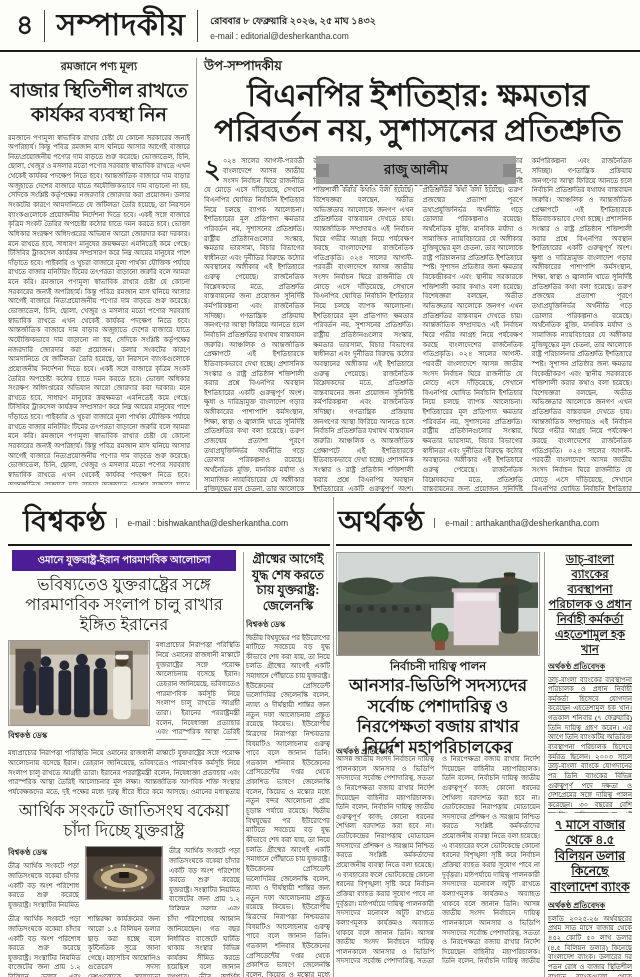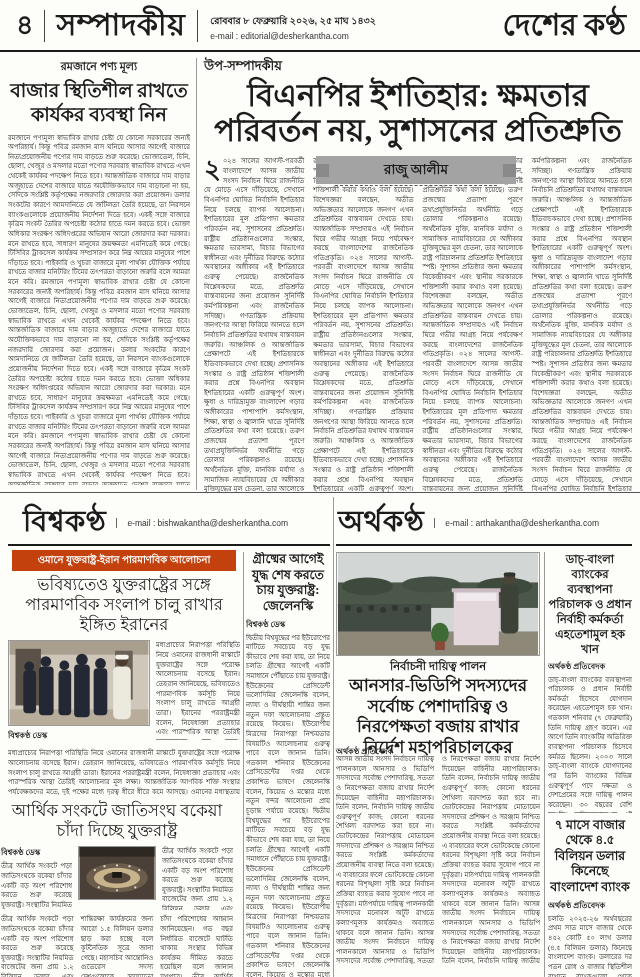--- a/index.html
+++ b/index.html
@@ -39,67 +39,66 @@
     text-align:center; font-size:13.5px; font-weight:700; padding:3px 0; }
   .hrule { position:absolute; height:1px; background:#555; }
   .hrule-strong { position:absolute; height:2px; background:#1a1a1a; }
   
   .sec-masthead { position:absolute; display:flex; align-items:center; }
   .sec-title { font-size:29px; font-weight:900; letter-spacing:.5px; }
   .sec-email { font-size:8.5px; font-family:"Liberation Sans", sans-serif; color:#333;
     border-left:1px solid #666; margin-left:10px; padding-left:10px; }
   
   .bk-lead { position:absolute; left:8px; top:550px; width:232px; height:245px; overflow:hidden; }
-  .kicker-bar { background:#c2410c; color:#fff; text-align:center; font-size:10px;
+  .kicker-bar { background:#4c1d95; color:#fff; text-align:center; font-size:10px;
     font-weight:700; padding:2px 0; margin:0 4px; font-family:"Liberation Sans", sans-serif; }
   .bk-head { text-align:center; font-size:16.5px; font-weight:400; line-height:1.22; margin:4px 0 5px 0; }
   .bk-row { display:flex; gap:6px; }
   .photo-col { flex:0 0 142px; }
   .byline { font-size:8px; font-weight:700; margin:3px 0 2px 0; }
   .bk-side-txt { flex:1; overflow:hidden; height:100px; }
   .bk-lead-rest { margin-top:4px; height:78px; }
-  .bk-second { position:absolute; left:1px; top:797px; width:232px; height:180px; overflow:hidden; }
+  .bk-second { position:absolute; left:8px; top:797px; width:232px; height:180px; overflow:hidden; }
   .bk2-row { display:flex; gap:6px; margin-top:2px; }
   .bk2-col { flex:1; overflow:hidden; height:64px; }
   .bk2-photo { flex:0 0 78px; }
   .bk2-rest { column-count:3; column-gap:7px; height:70px; margin-top:4px; overflow:hidden; }
   .bk-sidecol { position:absolute; left:246px; top:552px; width:84px; height:425px; overflow:hidden; }
   .side-head { text-align:center; font-size:12.5px; font-weight:700; line-height:1.25; }
   .side-body { height:352px; }
   
   .ak-photo { position:absolute; left:336px; top:552px; width:204px; height:104px; }
   .ak-caption { position:absolute; left:336px; top:658px; width:204px; text-align:center;
     font-size:11.5px; font-weight:700; }
   .ak-head { position:absolute; left:336px; top:676px; width:204px; text-align:center;
     font-size:17px; font-weight:700; line-height:1.22; }
   .ak-byline { position:absolute; left:336px; top:742px; font-size:8px; font-weight:700; }
   .ak-body { position:absolute; left:336px; top:754px; width:204px; height:218px;
     column-count:2; column-gap:8px; overflow:hidden; }
-  .ak-sidecol { position:absolute; left:548px; top:552px; width:84px; height:425px; overflow:hidden; }
+  .ak-sidecol { position:absolute; left:548px; top:552px; width:84px; height:425px; overflow:hidden;text-decoration:underline; }
   .side-head-sm { text-align:center; font-size:11.5px; font-weight:700; line-height:1.3; }
   .ak-side-b1 { height:138px; margin-bottom:5px; }
   .ak-side-b2 { height:150px; }
   svg { display:block; }
   .photo-frame { border:1px solid #999; }
 </style>
 </head>
 <body>
 
 <div class="page">
 
   <div class="header">
     <div class="page-num">৪</div>
     <div class="vrule"></div>
     <div class="section-masthead">সম্পাদকীয়</div>
     <div class="vrule"></div>
     <div class="dateblock">
       <div class="dateline">রোববার ৮ ফেব্রুয়ারি ২০২৬, ২৫ মাঘ ১৪৩২</div>
       <div class="emailline">e-mail : editorial@desherkantha.com</div>
     </div>
-    <div class="logo">দেশের কণ্ঠ</div>
   </div>
 
   <div class="editorial">
     <div class="kicker-sm">রমজানে পণ্য মূল্য</div>
     <div class="ed-head">বাজার স্থিতিশীল রাখতে কার্যকর ব্যবস্থা নিন</div>
     <div class="body-txt ed-body">রমজানে পণ্যমূল্য স্বাভাবিক রাখার চেষ্টা যে কোনো সরকারের জন্যই অপরিহার্য। কিন্তু পবিত্র রমজান মাস ঘনিয়ে আসার আগেই বাজারে নিত্যপ্রয়োজনীয় পণ্যের দাম বাড়তে শুরু করেছে। ভোজ্যতেল, চিনি, ছোলা, খেজুর ও মসলার মতো পণ্যের সরবরাহ স্বাভাবিক রাখতে এখন থেকেই কার্যকর পদক্ষেপ নিতে হবে। আন্তর্জাতিক বাজারে দাম বাড়ার অজুহাতে দেশের বাজারে যাতে অযৌক্তিকভাবে দাম বাড়ানো না হয়, সেদিকে সংশ্লিষ্ট কর্তৃপক্ষের নজরদারি জোরদার করা প্রয়োজন। ডলার সংকটের কারণে আমদানিতে যে জটিলতা তৈরি হয়েছে, তা নিরসনে ব্যাংকগুলোকে প্রয়োজনীয় নির্দেশনা দিতে হবে। একই সঙ্গে বাজারে কৃত্রিম সংকট তৈরির অপচেষ্টা কঠোর হাতে দমন করতে হবে। ভোক্তা অধিকার সংরক্ষণ অধিদপ্তরের অভিযান আরো জোরদার করা দরকার। মনে রাখতে হবে, সাধারণ মানুষের ক্রয়ক্ষমতা এমনিতেই কমে গেছে। টিসিবির ট্রাকসেল কার্যক্রম সম্প্রসারণ করে নিম্ন আয়ের মানুষের পাশে দাঁড়াতে হবে। পাইকারি ও খুচরা বাজারে মূল্য পার্থক্য যৌক্তিক পর্যায়ে রাখতে বাজার মনিটরিং টিমের তৎপরতা বাড়ানো জরুরি বলে আমরা মনে করি। রমজানে পণ্যমূল্য স্বাভাবিক রাখার চেষ্টা যে কোনো সরকারের জন্যই অপরিহার্য। কিন্তু পবিত্র রমজান মাস ঘনিয়ে আসার আগেই বাজারে নিত্যপ্রয়োজনীয় পণ্যের দাম বাড়তে শুরু করেছে। ভোজ্যতেল, চিনি, ছোলা, খেজুর ও মসলার মতো পণ্যের সরবরাহ স্বাভাবিক রাখতে এখন থেকেই কার্যকর পদক্ষেপ নিতে হবে। আন্তর্জাতিক বাজারে দাম বাড়ার অজুহাতে দেশের বাজারে যাতে অযৌক্তিকভাবে দাম বাড়ানো না হয়, সেদিকে সংশ্লিষ্ট কর্তৃপক্ষের নজরদারি জোরদার করা প্রয়োজন। ডলার সংকটের কারণে আমদানিতে যে জটিলতা তৈরি হয়েছে, তা নিরসনে ব্যাংকগুলোকে প্রয়োজনীয় নির্দেশনা দিতে হবে। একই সঙ্গে বাজারে কৃত্রিম সংকট তৈরির অপচেষ্টা কঠোর হাতে দমন করতে হবে। ভোক্তা অধিকার সংরক্ষণ অধিদপ্তরের অভিযান আরো জোরদার করা দরকার। মনে রাখতে হবে, সাধারণ মানুষের ক্রয়ক্ষমতা এমনিতেই কমে গেছে। টিসিবির ট্রাকসেল কার্যক্রম সম্প্রসারণ করে নিম্ন আয়ের মানুষের পাশে দাঁড়াতে হবে। পাইকারি ও খুচরা বাজারে মূল্য পার্থক্য যৌক্তিক পর্যায়ে রাখতে বাজার মনিটরিং টিমের তৎপরতা বাড়ানো জরুরি বলে আমরা মনে করি। রমজানে পণ্যমূল্য স্বাভাবিক রাখার চেষ্টা যে কোনো সরকারের জন্যই অপরিহার্য। কিন্তু পবিত্র রমজান মাস ঘনিয়ে আসার আগেই বাজারে নিত্যপ্রয়োজনীয় পণ্যের দাম বাড়তে শুরু করেছে। ভোজ্যতেল, চিনি, ছোলা, খেজুর ও মসলার মতো পণ্যের সরবরাহ স্বাভাবিক রাখতে এখন থেকেই কার্যকর পদক্ষেপ নিতে হবে। আন্তর্জাতিক বাজারে দাম বাড়ার অজুহাতে দেশের বাজারে যাতে অযৌক্তিকভাবে দাম বাড়ানো না হয়, সেদিকে সংশ্লিষ্ট কর্তৃপক্ষের নজরদারি জোরদার করা প্রয়োজন। ডলার সংকটের কারণে আমদানিতে যে জটিলতা তৈরি হয়েছে, তা নিরসনে ব্যাংকগুলোকে প্রয়োজনীয় নির্দেশনা দিতে হবে। একই সঙ্গে বাজারে কৃত্রিম সংকট তৈরির অপচেষ্টা কঠোর হাতে দমন করতে হবে। ভোক্তা অধিকার সংরক্ষণ অধিদপ্তরের অভিযান আরো জোরদার করা দরকার। মনে রাখতে হবে, সাধারণ মানুষের ক্রয়ক্ষমতা এমনিতেই কমে গেছে। টিসিবির ট্রাকসেল কার্যক্রম সম্প্রসারণ করে নিম্ন আয়ের মানুষের পাশে দাঁড়াতে হবে। পাইকারি ও খুচরা বাজারে মূল্য পার্থক্য যৌক্তিক পর্যায়ে রাখতে বাজার মনিটরিং টিমের তৎপরতা বাড়ানো জরুরি বলে আমরা মনে করি।</div>
   </div>
 
   <div class="div-v" style="left:196px; top:58px; height:432px;"></div>
 

